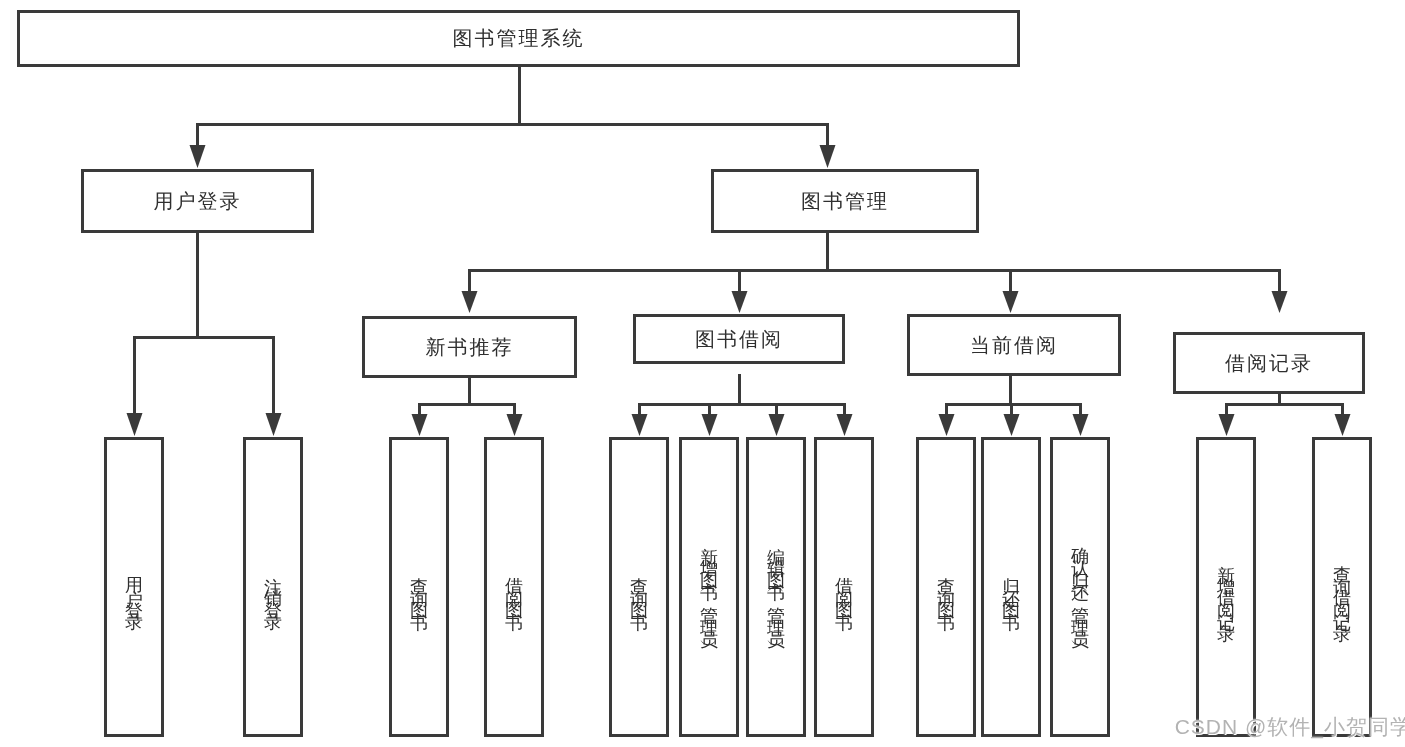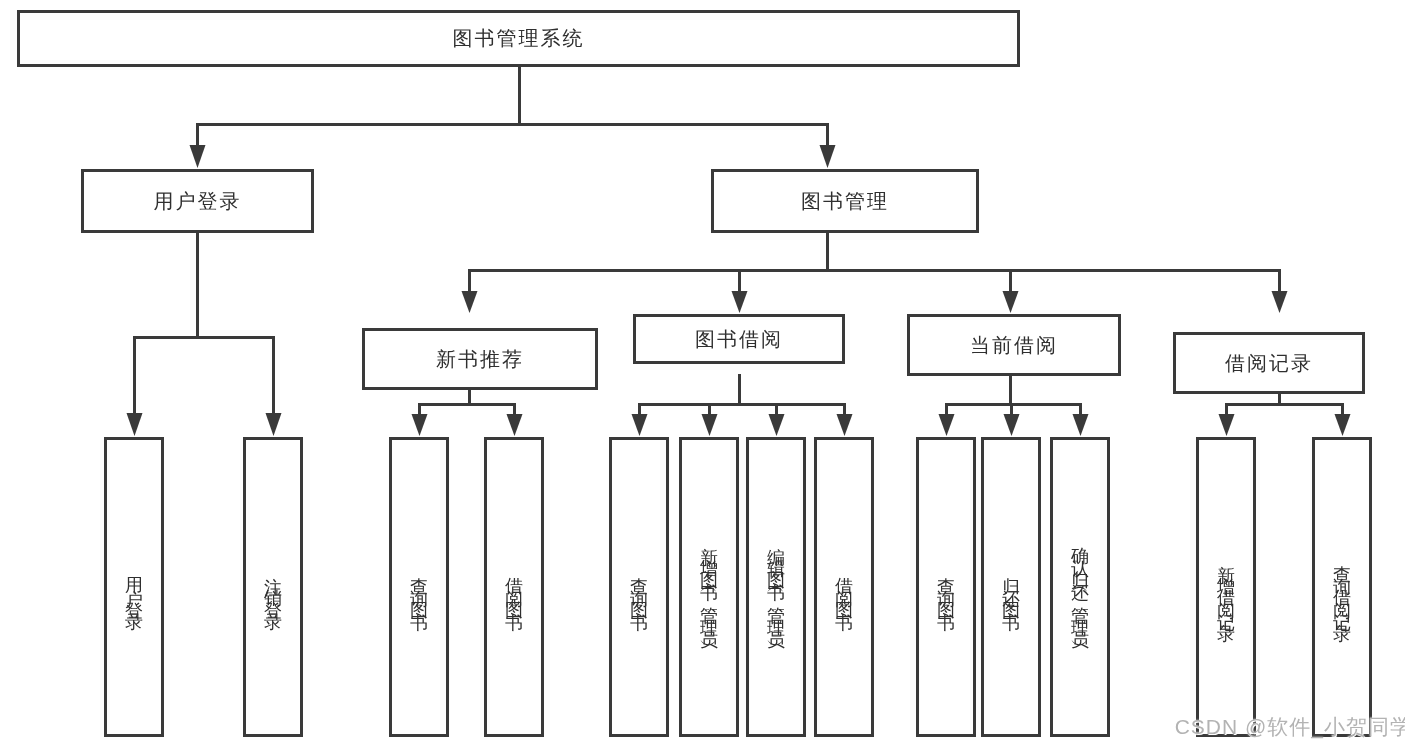--- a/index.html
+++ b/index.html
@@ -89,21 +89,21 @@
     <span class="label">图书管理系统</span>
   </div>
 
   <div class="box hbox" style="left:81px;top:169px;width:233px;height:64px">
     <span class="label">用户登录</span>
   </div>
   <div class="box hbox" style="left:711px;top:169px;width:268px;height:64px">
     <span class="label">图书管理</span>
   </div>
 
-  <div class="box hbox" style="left:362px;top:328px;width:236px;height:62px">
+  <div class="box hbox" style="left:362px;top:316px;width:215px;height:62px">
     <span class="label">新书推荐</span>
   </div>
   <div class="box hbox" style="left:633px;top:314px;width:212px;height:50px">
     <span class="label">图书借阅</span>
   </div>
   <div class="box hbox" style="left:907px;top:314px;width:214px;height:62px">
     <span class="label">当前借阅</span>
   </div>
   <div class="box hbox" style="left:1173px;top:332px;width:192px;height:62px">
     <span class="label">借阅记录</span>

